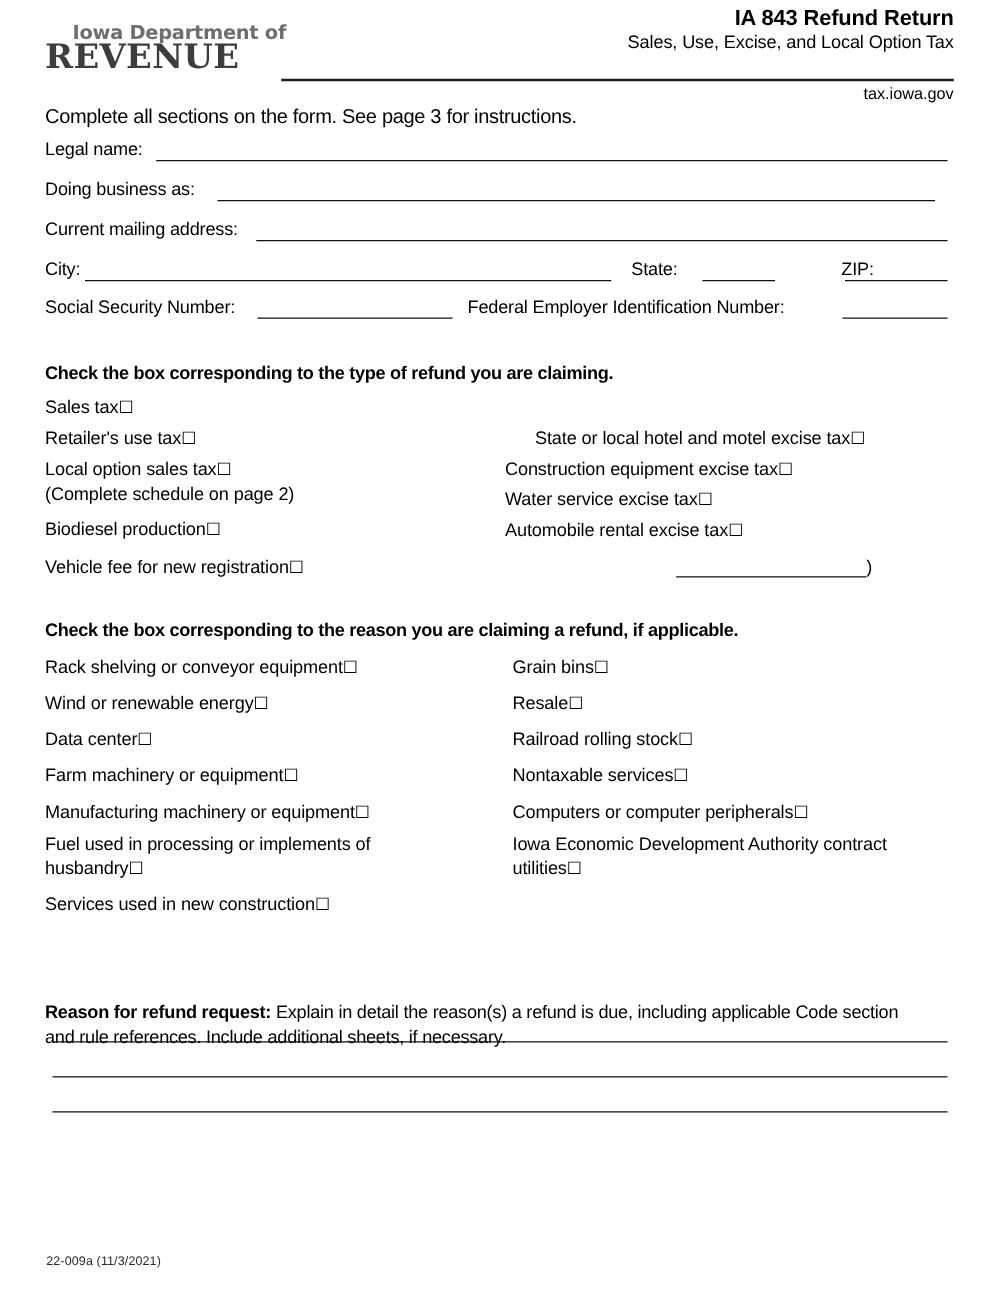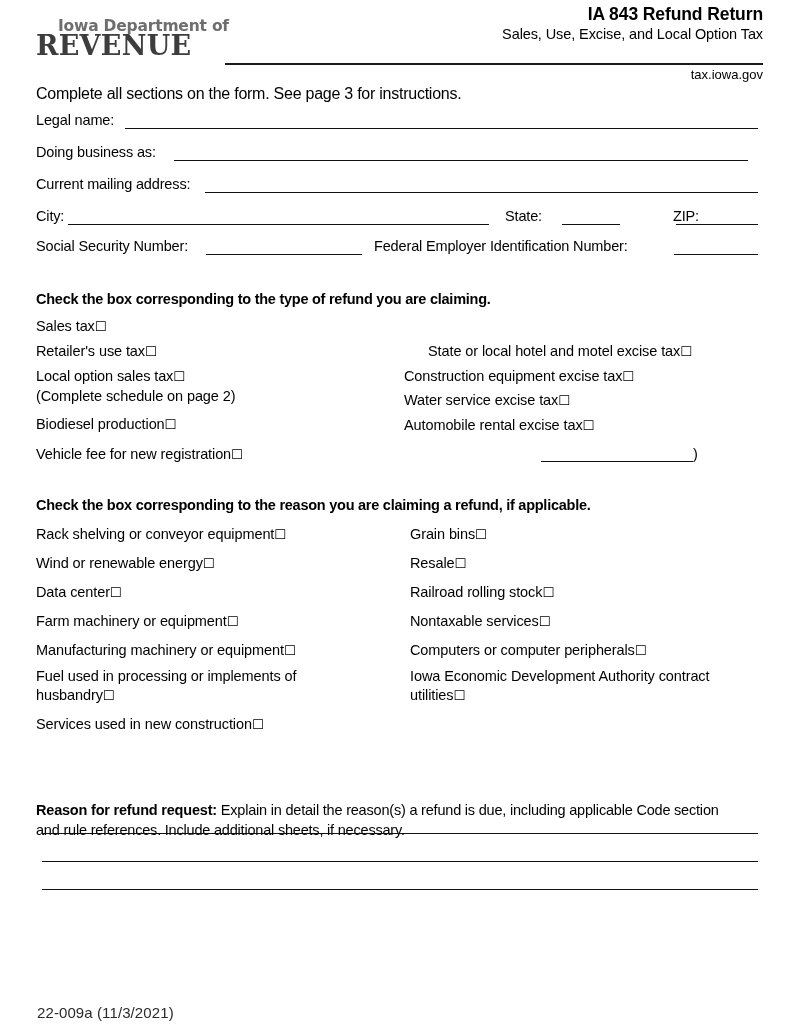--- a/index.html
+++ b/index.html
@@ -149,21 +149,21 @@
     line-height: 19.5px;
     letter-spacing: -0.2px;
     margin-top: 28px;
   }
   .reason-block b { font-weight: bold; }
 
   .footer {
     position: absolute;
     left: 37px;
     top: 1004px;
-    font-size: 15px;
+    font-size: 10px;
     color: #2b2b2b;
     letter-spacing: 0.1px;
   }
 </style>
 </head>
 <body>
 
 <div id="page">
 
   <div id="header">

